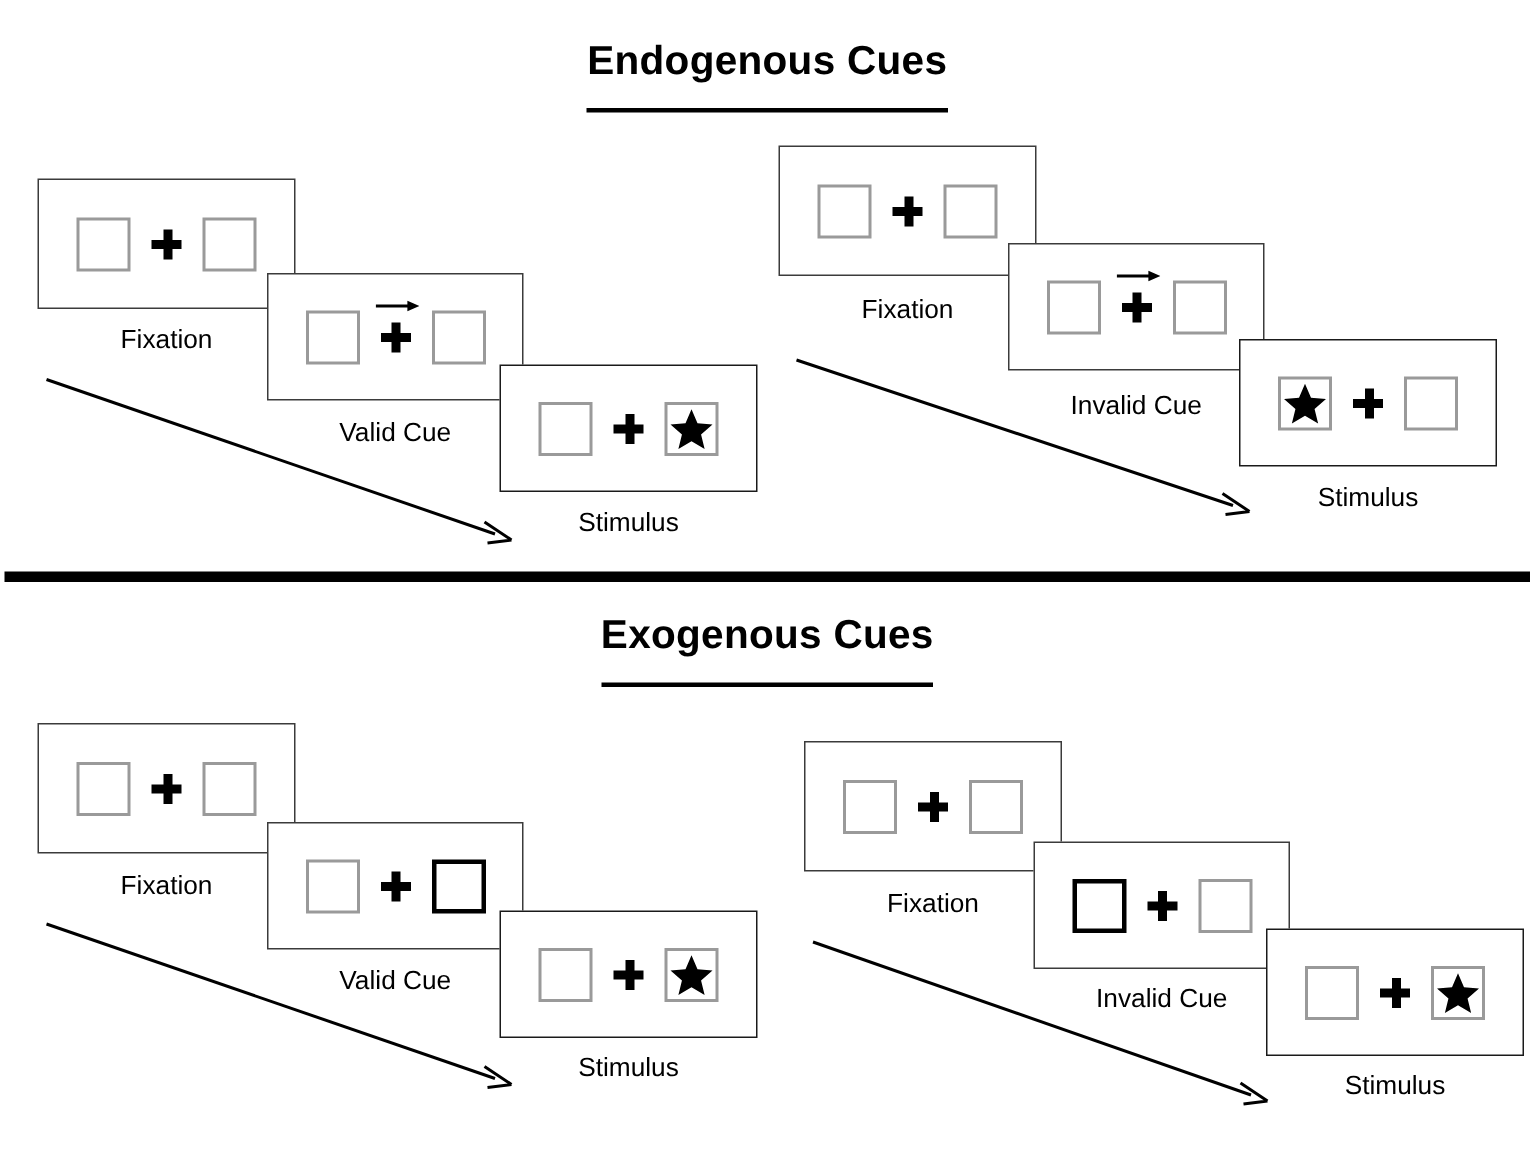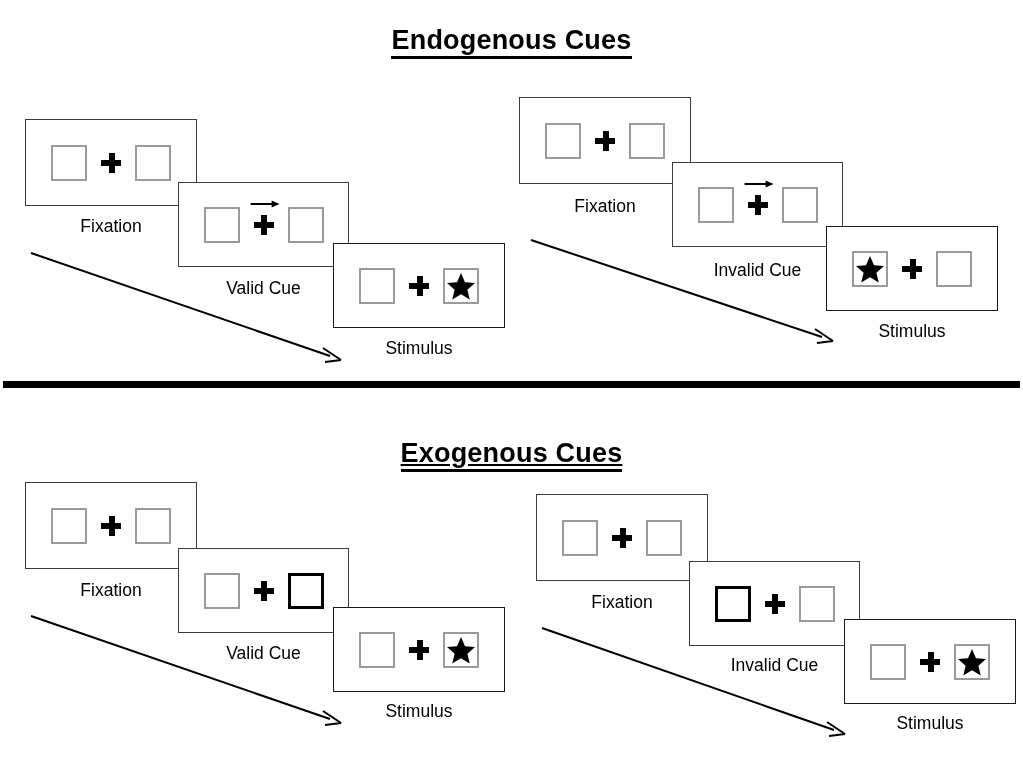--- a/index.html
+++ b/index.html
@@ -18,24 +18,24 @@
   .section-title {
     position: absolute;
     width: 100%;
     text-align: center;
     font-size: 27px;
     font-weight: bold;
     letter-spacing: 0.2px;
   }
   .section-title span {
     border-bottom: 3px solid #000;
-    padding-bottom: 1px;
+    padding-bottom: 17px;
   }
   #title-endogenous { top: 25px; left: 0; }
-  #title-exogenous  { top: 438px; left: 0; text-decoration: underline; }
+  #title-exogenous  { top: 408px; left: 0; }
 
   .divider {
     position: absolute;
     left: 3px;
     top: 381px;
     width: 1017px;
     height: 7px;
     background: #000000;
   }
 

